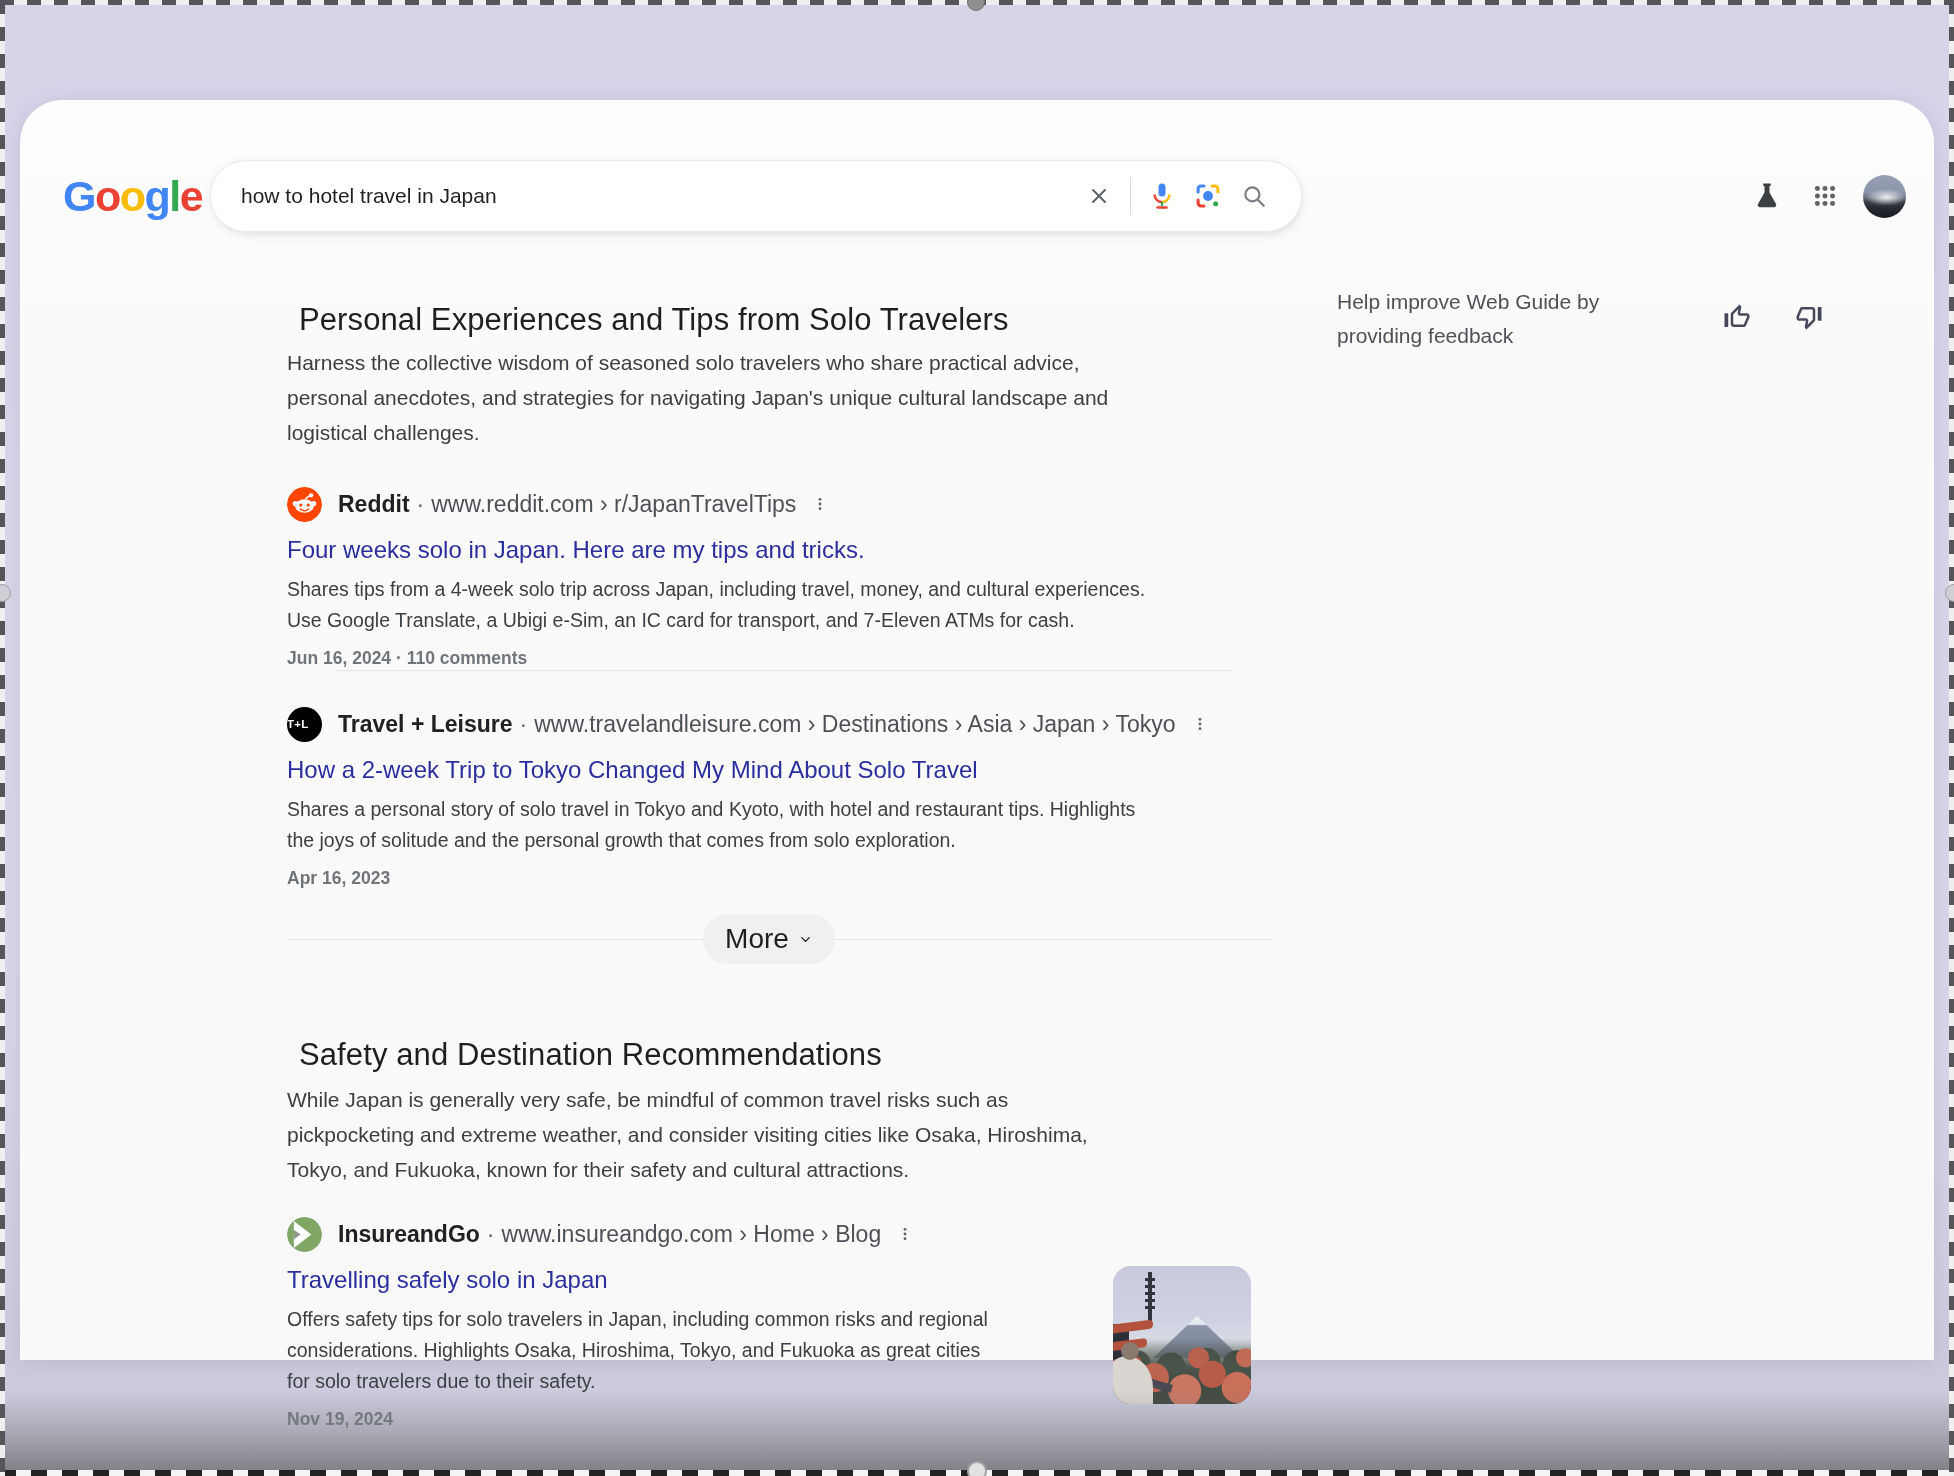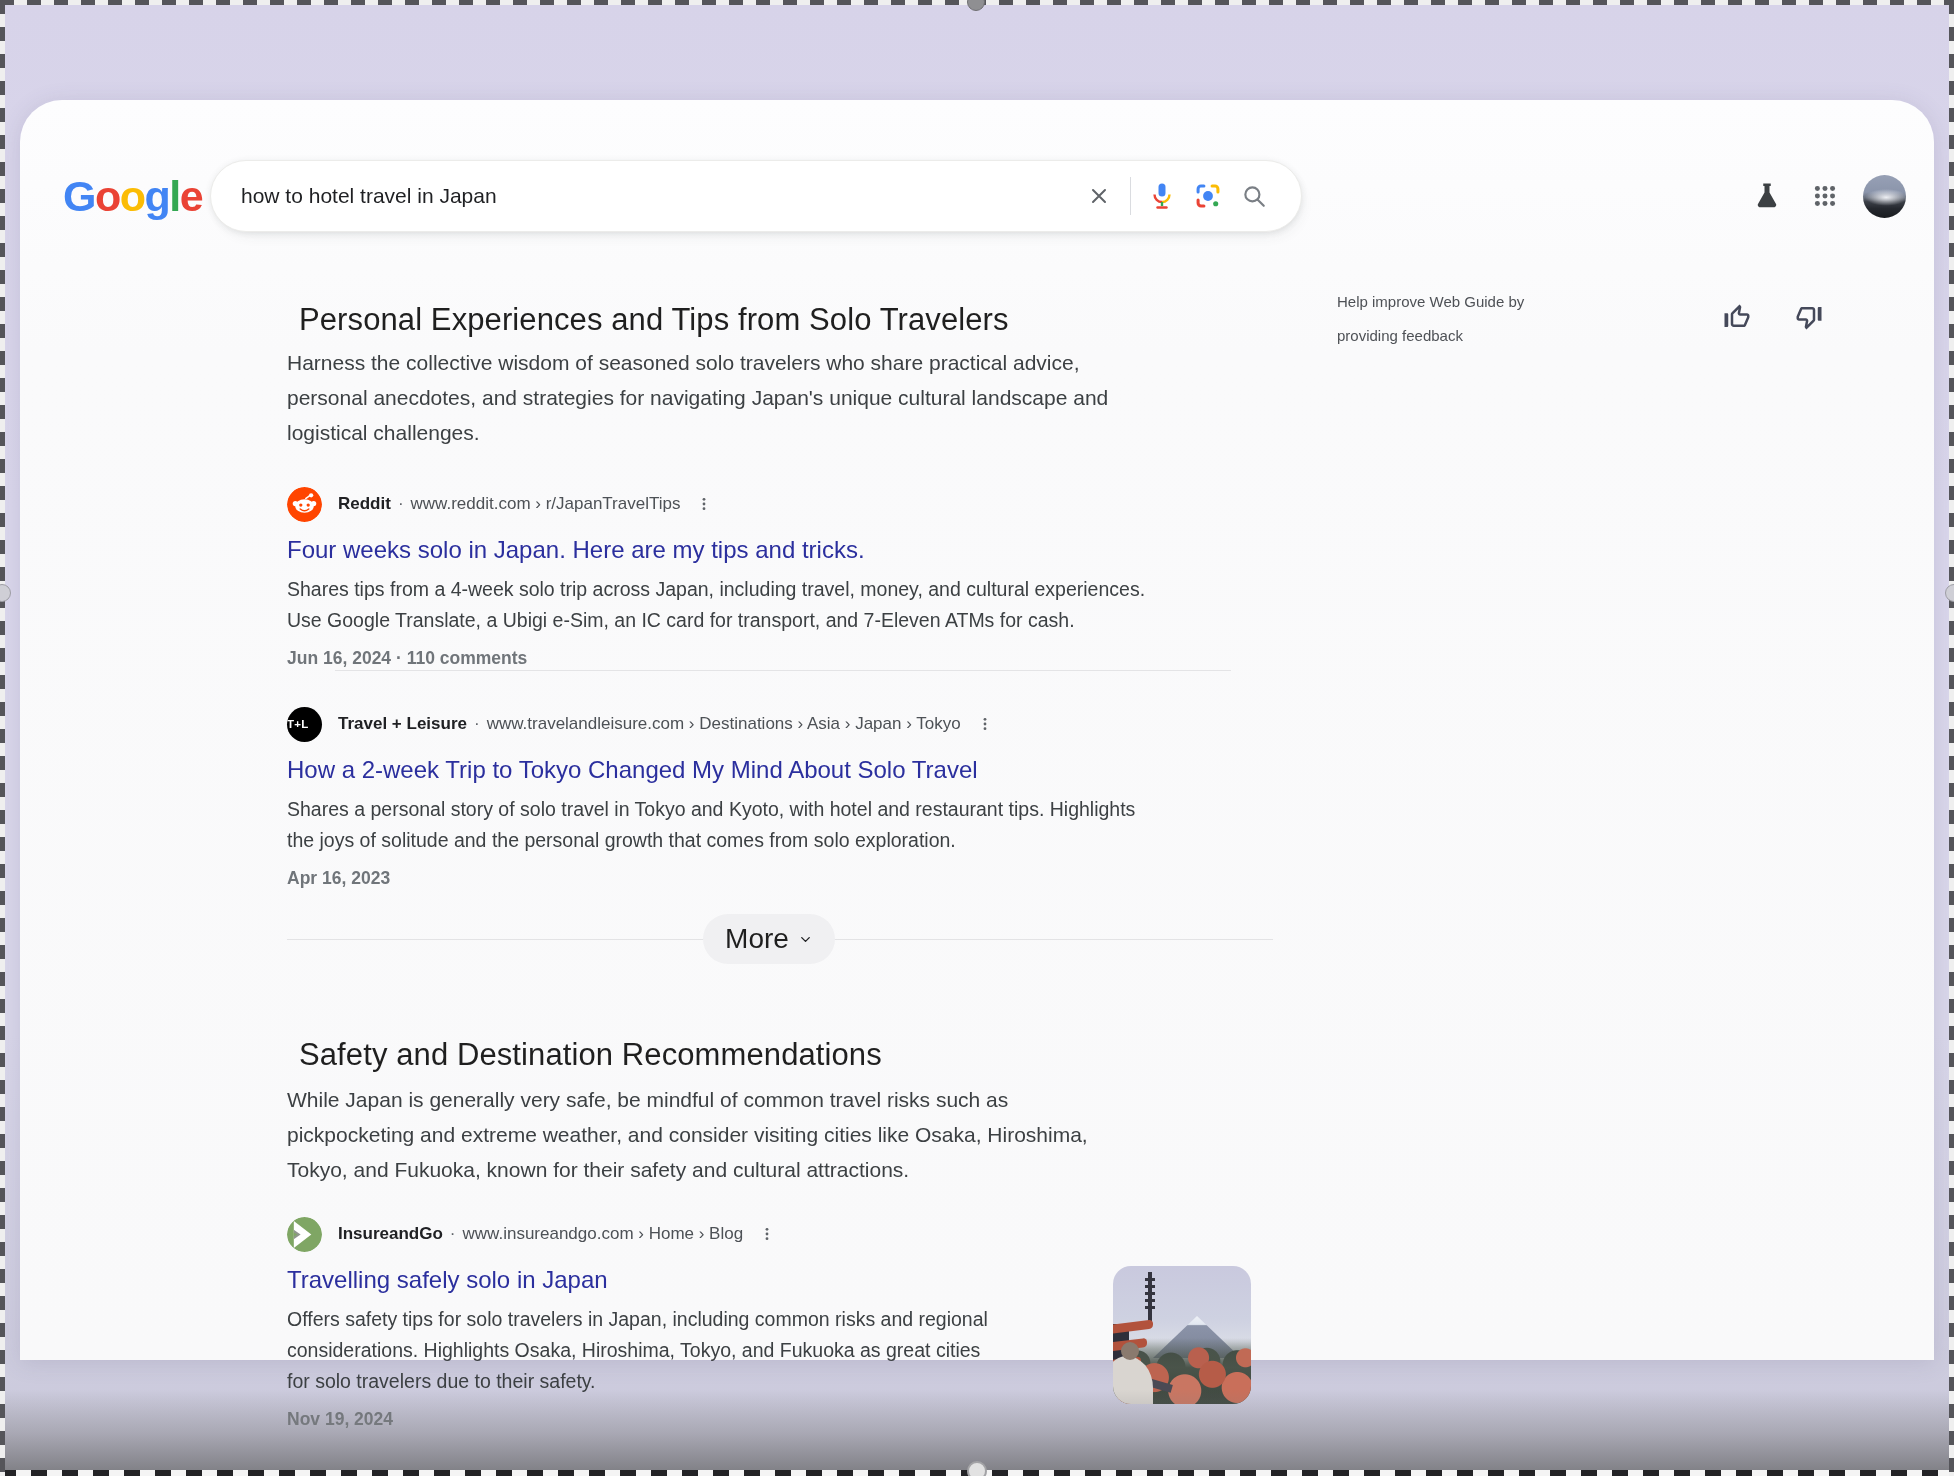--- a/index.html
+++ b/index.html
@@ -51,34 +51,34 @@
   .top-actions{position:absolute;top:64px;right:28px;height:64px;display:flex;align-items:center;}
   .action-btn{display:flex;align-items:center;justify-content:center;width:44px;height:44px;margin-left:14px;cursor:pointer;}
   .avatar{
     width:43px;height:43px;border-radius:50%;margin-left:16px;cursor:pointer;overflow:hidden;
     background:
       radial-gradient(ellipse 30px 12px at 54% 52%,rgba(245,246,250,.95) 0%,rgba(245,246,250,0) 70%),
       linear-gradient(180deg,#97a0b5 0%,#8b95ab 40%,#6b7280 52%,#3c4048 62%,#25282e 78%,#191b1f 100%);
   }
 
   
-  .feedback-text{position:absolute;left:1317px;top:185px;width:300px;font-size:15px;line-height:34px;color:#4e5156;white-space:pre-line;}
+  .feedback-text{position:absolute;left:1317px;top:185px;width:300px;font-size:21px;line-height:34px;color:#4e5156;white-space:pre-line;}
   .thumbs{position:absolute;left:1662px;top:200px;display:flex;}
   .thumb-btn{width:34px;height:34px;display:flex;align-items:center;justify-content:center;cursor:pointer;margin-left:38px;}
 
   
   .sec-title{position:absolute;left:267px;margin:12px;font-size:31px;font-weight:400;color:#1f1f1f;letter-spacing:.1px;}
   .sec-desc{position:absolute;left:267px;margin:0;width:1010px;font-size:21px;line-height:35px;color:#3c4043;white-space:pre-line;}
 
   .result{position:absolute;left:267px;width:1010px;}
   .source-row{display:flex;align-items:center;height:38px;}
   .favicon{width:35px;height:35px;border-radius:50%;flex:0 0 auto;display:flex;align-items:center;justify-content:flex-start;overflow:hidden;}
   .favicon.tl{background:#000;}
   .tl-text{color:#fff;font-size:11.5px;font-weight:700;letter-spacing:.3px;}
-  .source-text{margin-left:16px;font-size:17px;color:#4d5156;white-space:nowrap;}
+  .source-text{margin-left:16px;font-size:23px;color:#4d5156;white-space:nowrap;}
   .source-name{color:#202124;font-weight:700;}
   .sep{margin:0 7px;color:#5f6368;}
   .kebab{background:none;border:none;padding:0;margin-left:16px;display:flex;align-items:center;cursor:pointer;}
   .r-title{display:inline-block;margin-top:13px;font-size:24px;color:#2b2f9e;text-decoration:none;cursor:pointer;}
   .r-snippet{margin:10px 0 0 0;font-size:19.5px;line-height:31px;color:#3c4043;white-space:pre-line;}
   .r-meta{margin-top:12px;font-size:17.5px;color:#70757a;font-weight:bold;}
   .result-divider{position:absolute;left:315px;top:570px;width:896px;height:1px;background:#e4e4e6;}
 
   
   .more-row{position:absolute;left:267px;top:810px;width:986px;height:58px;}

